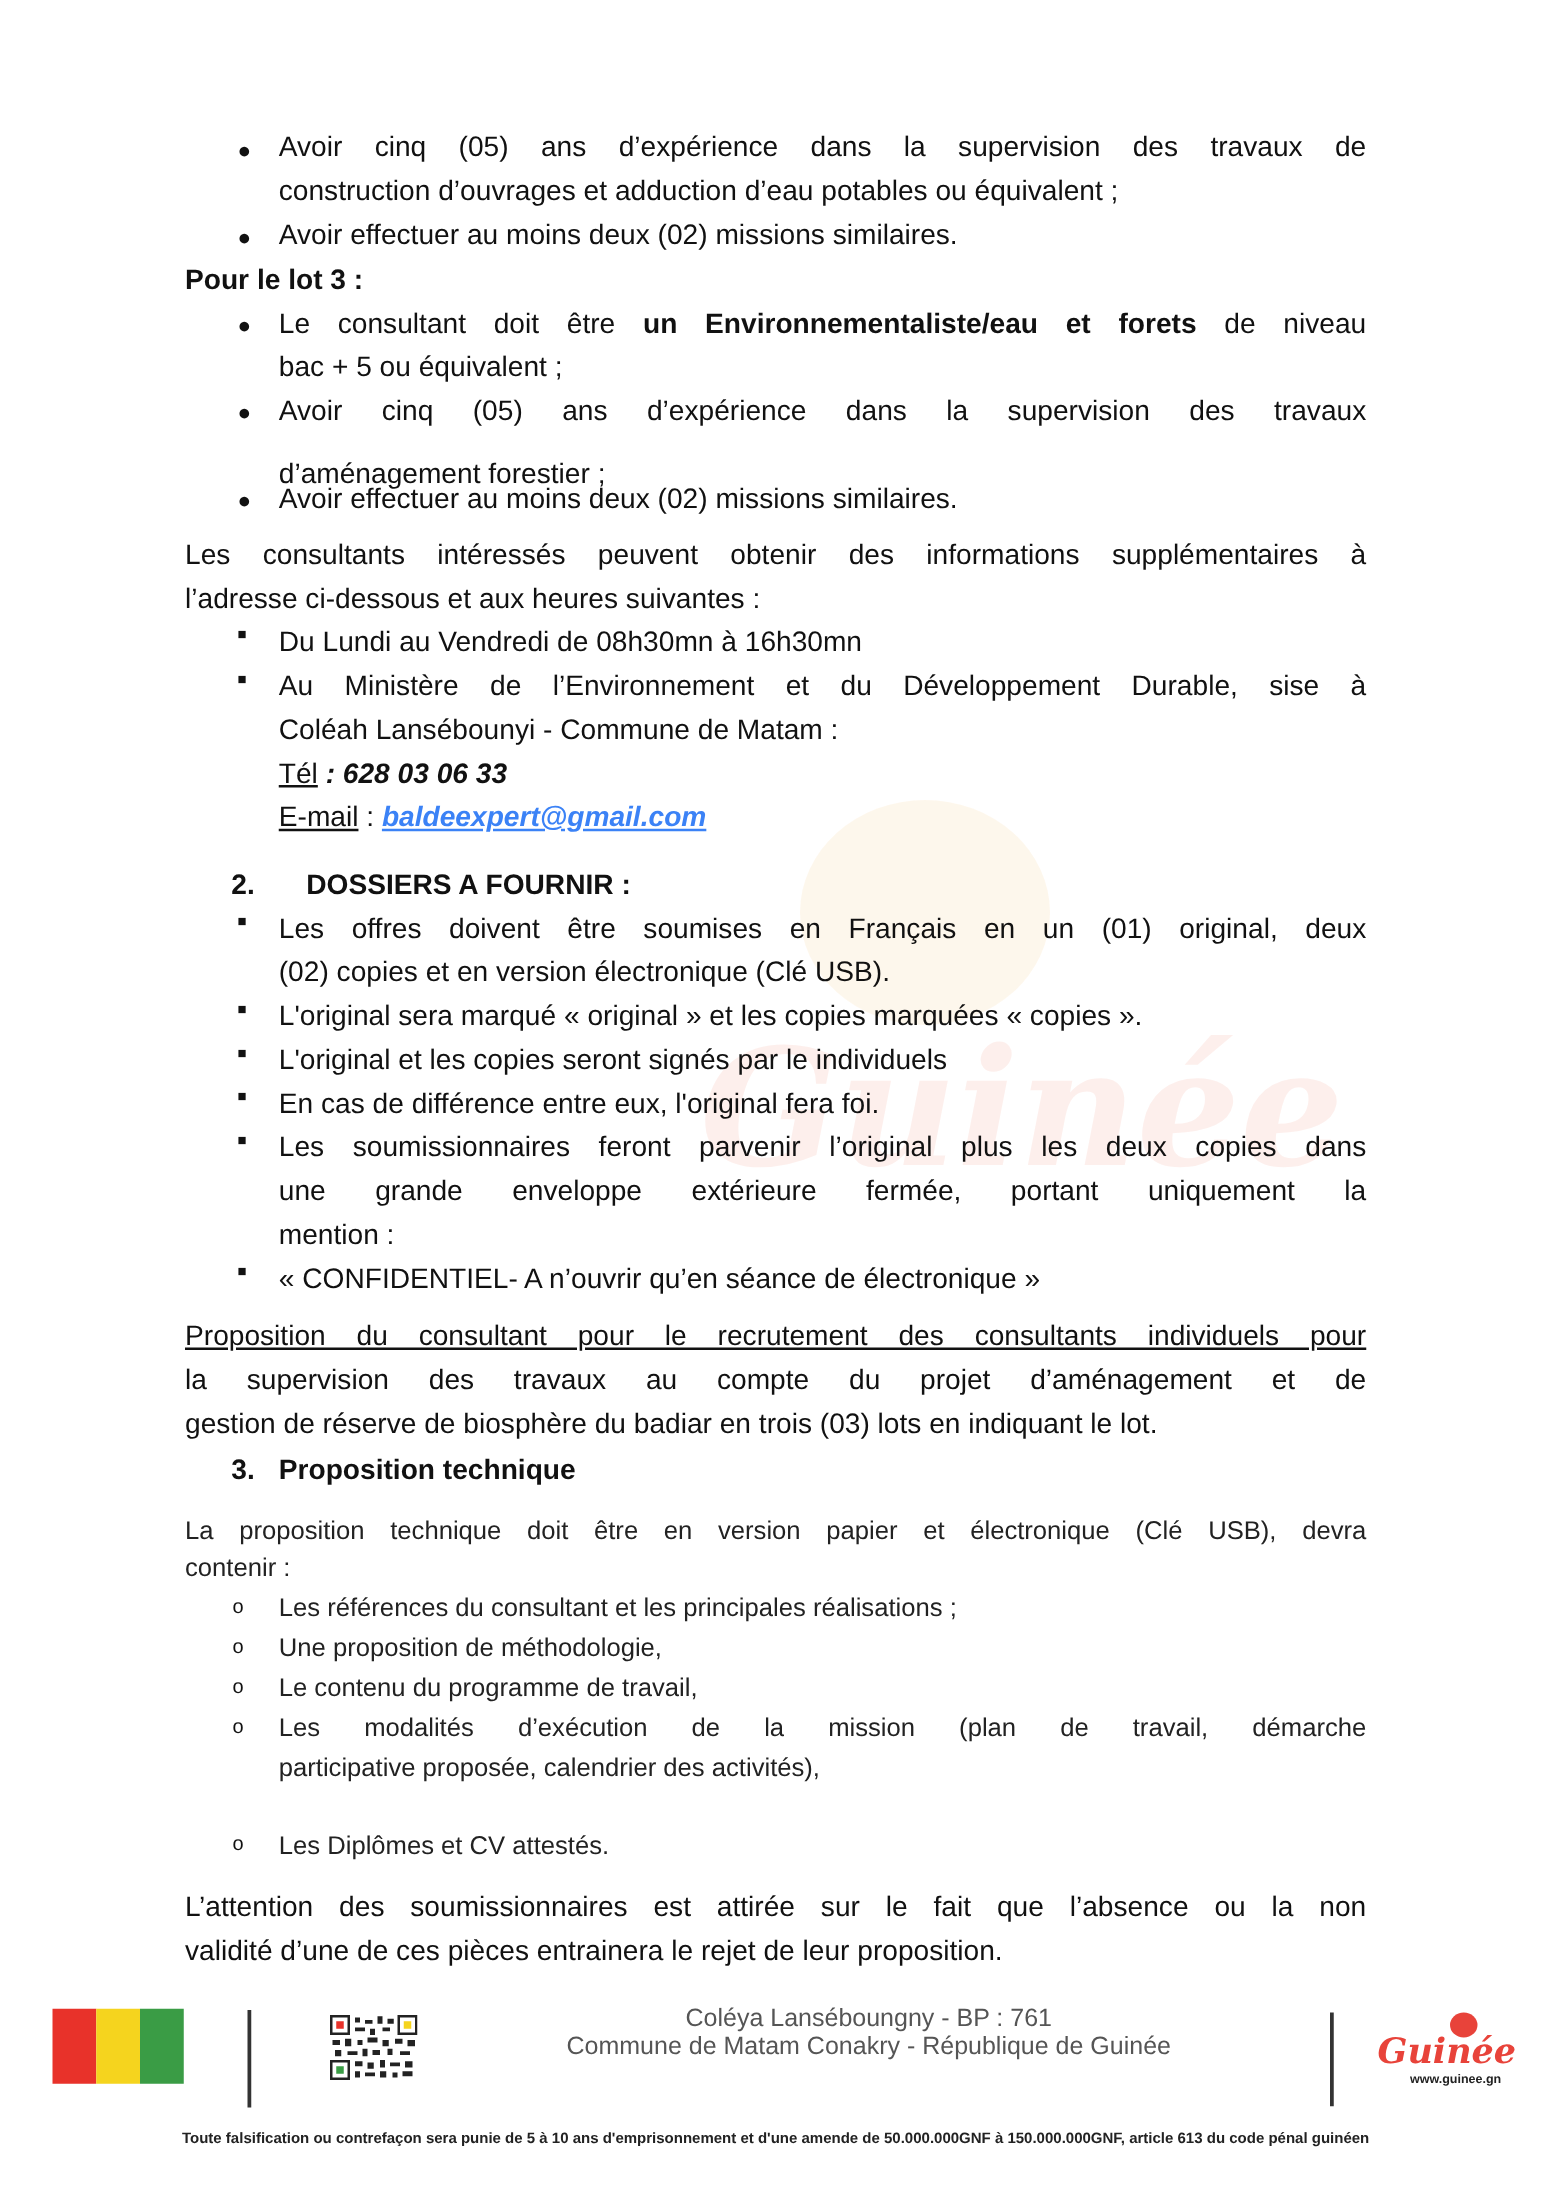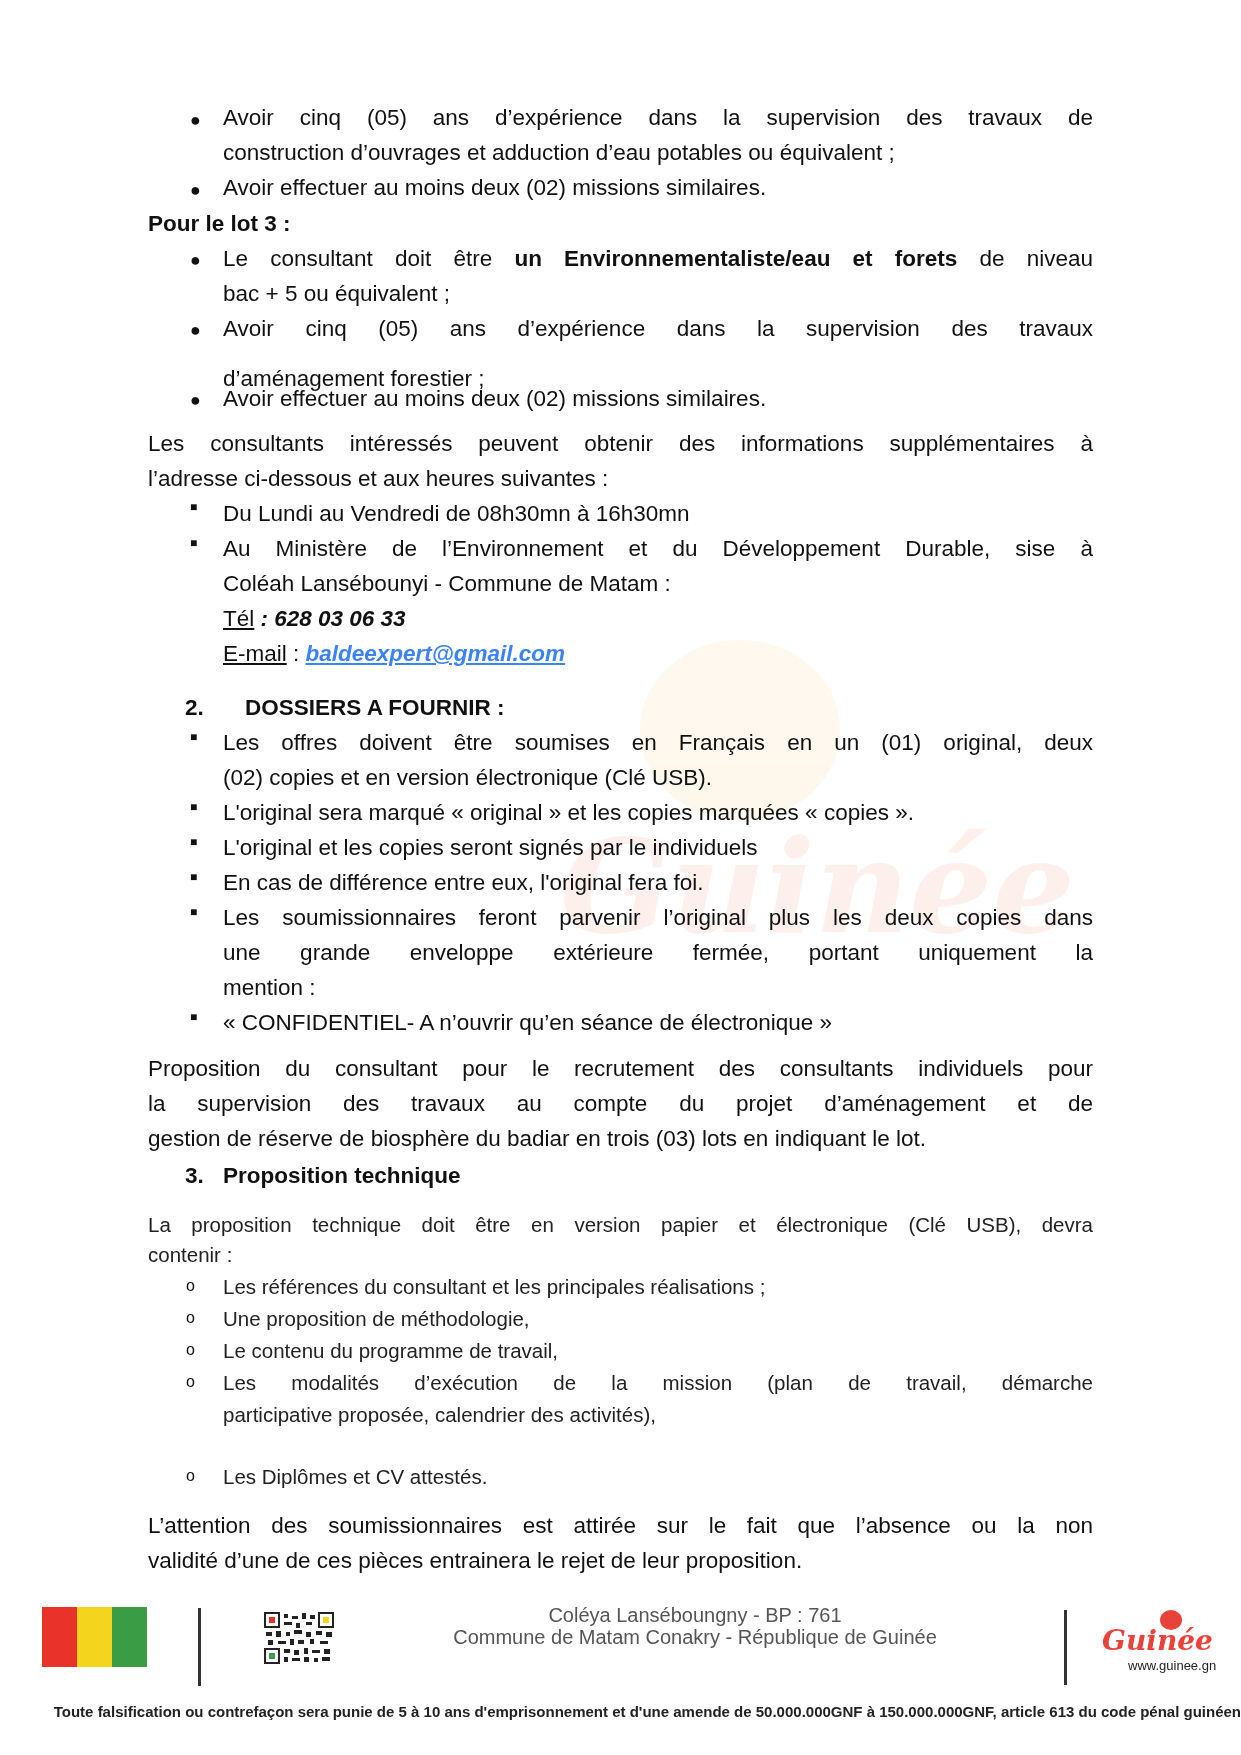--- a/index.html
+++ b/index.html
@@ -18,22 +18,22 @@
   .bi { font-weight: bold; font-style: italic; }
   .small { font-size: 20.5px; line-height: 30px; color: #222; }
 
   .footer-flag { position: absolute; left: 42px; top: 1607px; width: 105px; height: 60px; display: flex; }
   .footer-flag div { flex: 1; }
   .vsep { position: absolute; width: 3px; background: #333; }
   .qr { position: absolute; left: 264px; top: 1612px; width: 70px; height: 52px; }
   .footer-addr { position: absolute; left: 345px; top: 1604px; width: 700px; text-align: center; color: #555; font-size: 20px; line-height: 22px; font-family: "Liberation Sans", sans-serif; }
   .footer-logo { position: absolute; left: 1100px; top: 1610px; width: 130px; height: 60px; }
   .logo-word { position: absolute; left: 2px; top: 14px; font-family: "DejaVu Serif", serif; font-style: italic; font-weight: bold; color: #e8433a; font-size: 28px; }
-  .logo-url { position: absolute; left: 28px; top: 48px; font-size: 13px; font-weight: normal; color: #222; }
-  .footer-legal { position: absolute; left: 0; top: 1703px; width: 1241px; text-align: right; font-size: 15px; font-weight: bold; color: #222; }
+  .logo-url { position: absolute; left: 28px; top: 48px; font-size: 10px; font-weight: bold; color: #222; }
+  .footer-legal { position: absolute; left: 0; top: 1703px; width: 1241px; text-align: center; font-size: 12px; font-weight: bold; color: #222; }
 </style>
 </head>
 <body>
 
 <div class="page">
 
   <div class="watermark">
     <div class="wm-blob" style="left:80px;top:0;width:200px;height:180px;"></div>
     <div class="wm-text">Guinée</div>
   </div>
@@ -86,21 +86,21 @@
   <div class="line" style="left:223px;top:867px;">En cas de différence entre eux, l'original fera foi.</div>
 
   <span class="bullet" style="left:190px;top:905px;font-size:12px;">■</span>
   <div class="line just" style="left:223px;top:902px;width:870px;">Les soumissionnaires feront parvenir l’original plus les deux copies dans</div>
   <div class="line just" style="left:223px;top:937px;width:870px;">une grande enveloppe extérieure fermée, portant uniquement la</div>
   <div class="line" style="left:223px;top:972px;">mention :</div>
 
   <span class="bullet" style="left:190px;top:1010px;font-size:12px;">■</span>
   <div class="line" style="left:223px;top:1007px;">« CONFIDENTIEL- A n’ouvrir qu’en séance de électronique »</div>
 
-  <div class="line just" style="left:148px;top:1053px;width:945px;">Proposition du consultant pour le recrutement des consultants individuels pour</div>
+  <div class="line just" style="left:148px;top:1053px;width:945px;text-decoration:underline;">Proposition du consultant pour le recrutement des consultants individuels pour</div>
   <div class="line just" style="left:148px;top:1088px;width:945px;">la supervision des travaux au compte du projet d’aménagement et de</div>
   <div class="line" style="left:148px;top:1123px;">gestion de réserve de biosphère du badiar en trois (03) lots en indiquant le lot.</div>
 
   <div class="line bold" style="left:185px;top:1160px;">3.</div>
   <div class="line bold" style="left:223px;top:1160px;">Proposition technique</div>
 
   <div class="line small just" style="left:148px;top:1210px;width:945px;">La proposition technique doit être en version papier et électronique (Clé USB), devra</div>
   <div class="line small" style="left:148px;top:1240px;">contenir :</div>
 
   <span class="bullet" style="left:186px;top:1277px;font-size:16px;">o</span>

